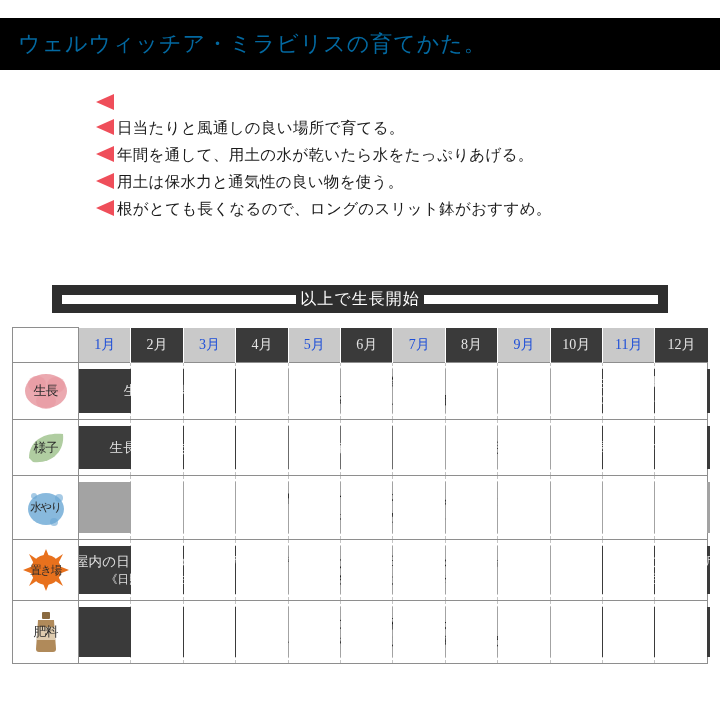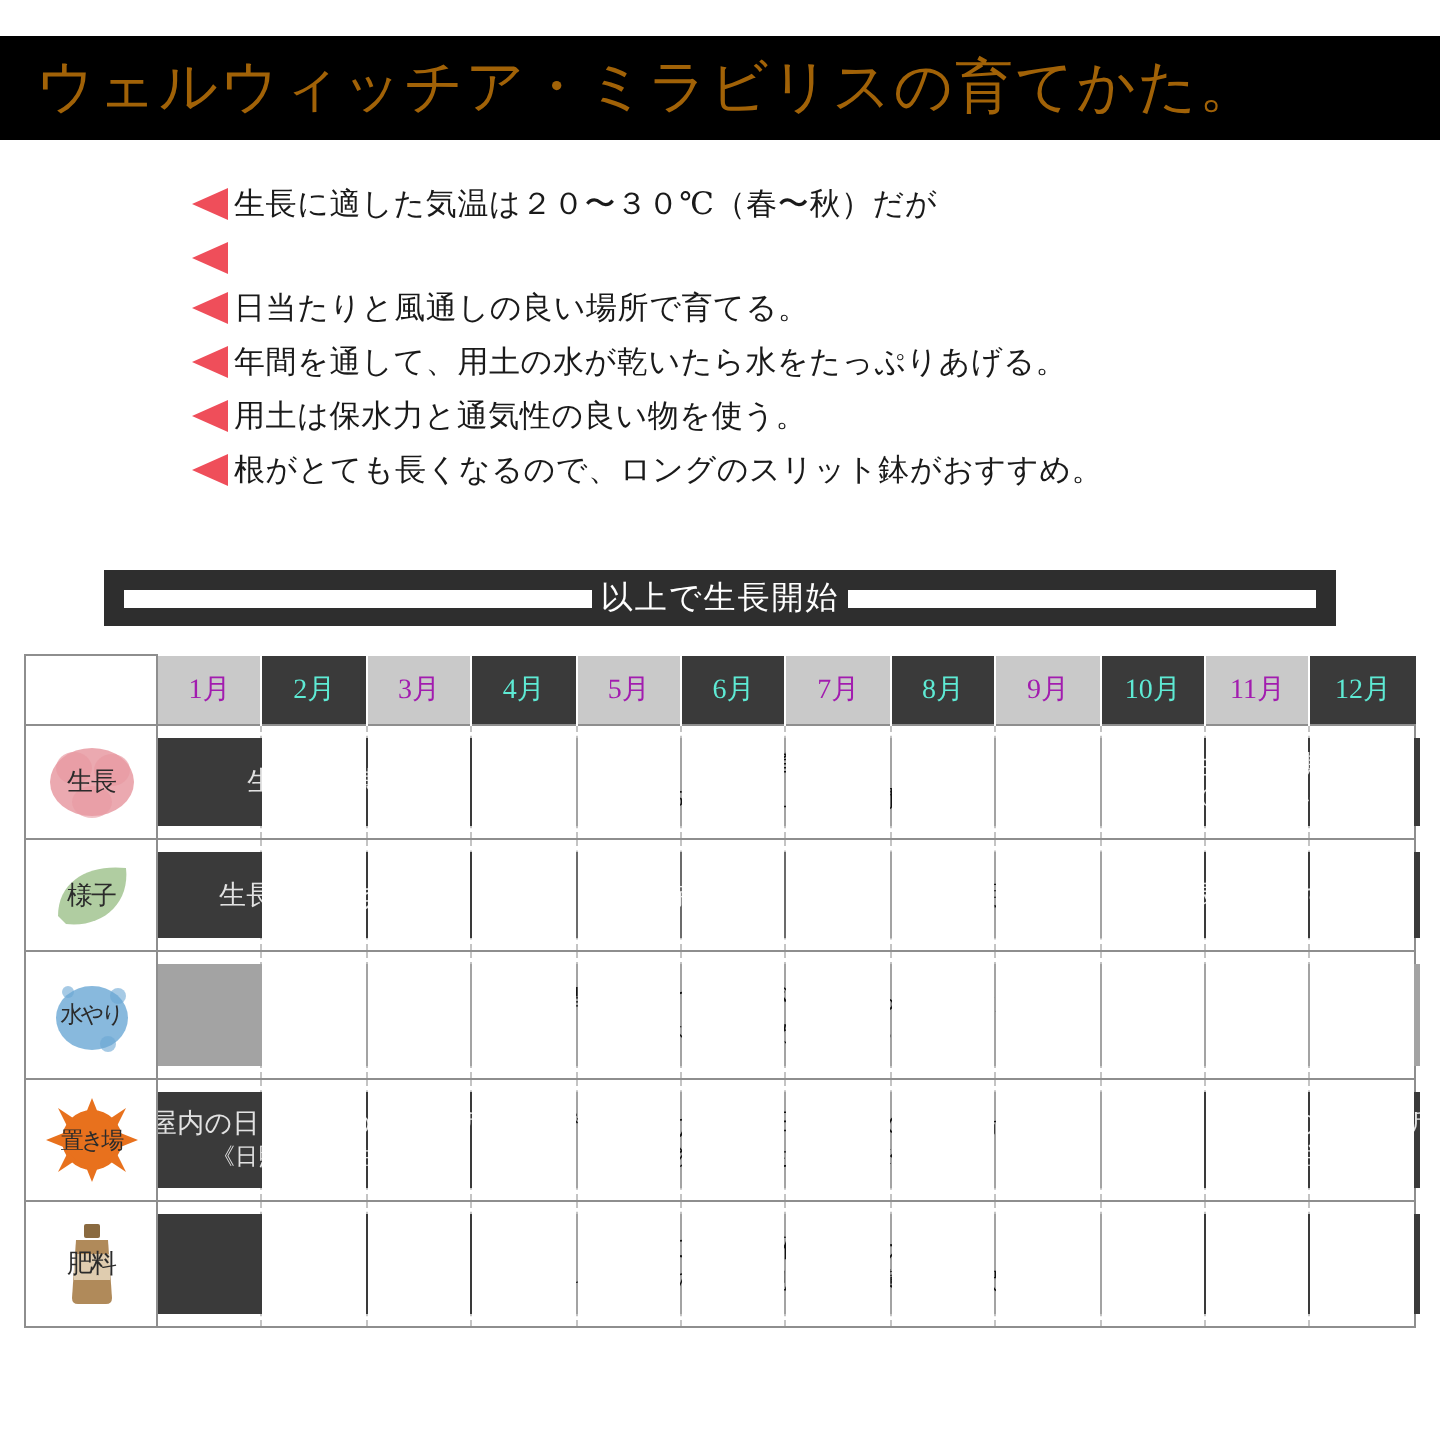--- a/index.html
+++ b/index.html
@@ -11,22 +11,22 @@
     position:relative;
   }
 
   
   .title-bar{
     position:absolute;left:0;top:18px;width:720px;height:52px;
     background:#000000;
     display:flex;align-items:center;
   }
   .title-text{
-    color:#a16207;
-    font-size:29px;
+    color:#0369a1;
+    font-size:22px;
     letter-spacing:1px;
     padding-left:18px;
     white-space:nowrap;
     font-family:"DejaVu Serif","Liberation Serif",serif;
     text-align:right;
   }
 
   
   .bullets{
     position:absolute;left:95px;top:90px;width:600px;
@@ -89,22 +89,22 @@
     background:#ffffff;
   }
   .hdr-month{
     height:34px;
     text-align:center;vertical-align:middle;
     font-size:14px;
     font-weight:normal;
     letter-spacing:0px;
     border-left:1px solid #ffffff;
   }
-  .hdr-month.light{background:#c9c9c9;color:#a21caf;}
-  .hdr-month.dark{background:#3a3a3a;color:#5eead4;}
+  .hdr-month.light{background:#c9c9c9;color:#1d4ed8;}
+  .hdr-month.dark{background:#3a3a3a;color:#e5e5e5;}
 
   .icon-cell{
     width:65px;
     border:1px solid #8e8e8e;
     background:#ffffff;
     text-align:center;vertical-align:middle;
     position:relative;
   }
   .grid-cell{
     border-right:1px dashed #c4c4c4;
@@ -161,30 +161,20 @@
   }
 </style>
 </head>
 <body>
 
 <div class="title-bar">
   <div class="title-text">ウェルウィッチア・ミラビリスの育てかた。</div>
 </div>
 
 <div class="bullets" id="bullets">
-    <div class="bullet-row">
-      <div class="bullet-mark">
-        <svg width="20" height="18" viewBox="0 0 20 18">
-          <polygon points="1,9 19,1 19,17" fill="#ef4e5a"></polygon>
-        </svg>
-      </div>
-      <div>
-        <div class="bullet-body">生長に適した気温は２０〜３０℃（春〜秋）だが</div>
-      </div>
-    </div>
     <div class="bullet-row">
       <div class="bullet-mark">
         <svg width="20" height="18" viewBox="0 0 20 18">
           <polygon points="1,9 19,1 19,17" fill="#ef4e5a"></polygon>
         </svg>
       </div>
     </div>
     <div class="bullet-row">
       <div class="bullet-mark">
         <svg width="20" height="18" viewBox="0 0 20 18">

